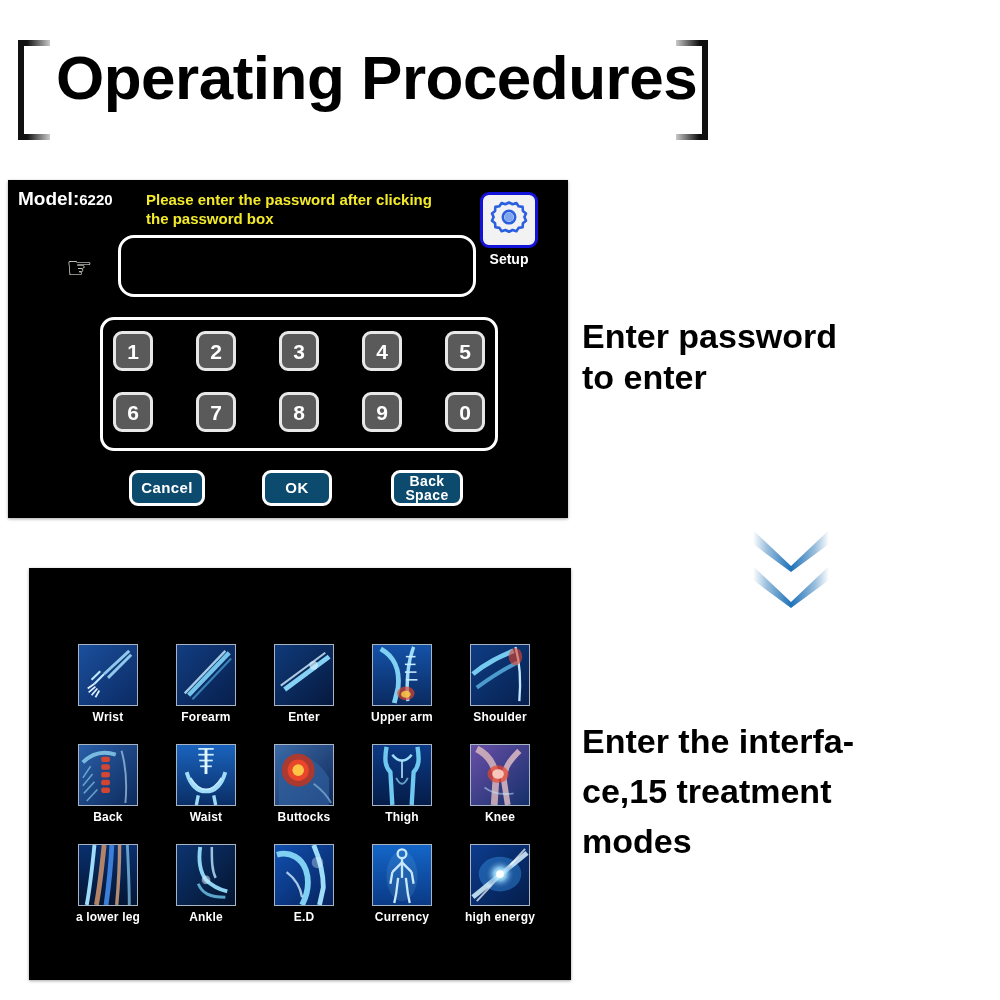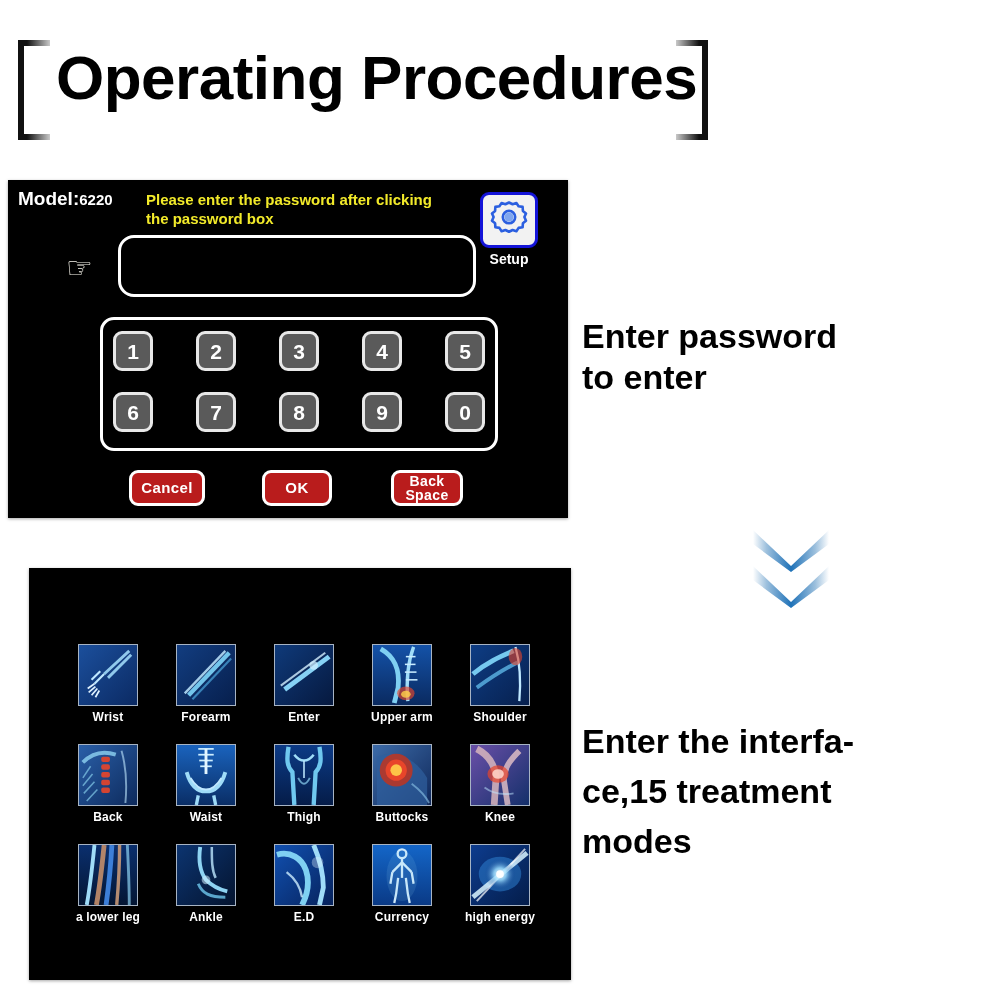--- a/index.html
+++ b/index.html
@@ -195,21 +195,21 @@
     position: absolute;
     left: 92px;
     top: 290px;
     width: 398px;
     height: 40px;
   }
   .action-btn {
     position: absolute;
     top: 0;
     height: 36px;
-    background: #b91c1c;
+    background: #0c4a6e;
     border: 3px solid #ffffff;
     border-radius: 9px;
     box-sizing: border-box;
     color: #ffffff;
     font-size: 15px;
     font-weight: bold;
     display: flex;
     align-items: center;
     justify-content: center;
     text-align: center;
@@ -561,54 +561,54 @@
           <path d="M22 52 L20 62 M38 52 L40 62" stroke="#9fdcf8" stroke-width="3.5" fill="none"></path>
         </svg>
       </div>
       <div class="mode-label">Waist</div>
     </div>
 
     <div class="mode-cell">
       <div class="mode-thumb">
         <svg class="mode-svg" viewBox="0 0 60 62">
           <defs>
+              <linearGradient id="g8" x1="0" y1="0" x2="1" y2="1">
+            <stop offset="0%" stop-color="#3c6ba8"></stop>
+                <stop offset="100%" stop-color="#10285a"></stop>
+              </linearGradient>
+            </defs>
+          <rect width="60" height="62" fill="url(#g8)"></rect>
+          <path d="M4 12 C24 4 44 14 56 34 L56 62 L4 62 Z" fill="#2f5f9e" opacity=".7"></path>
+          <circle cx="24" cy="26" r="17" fill="#c1341f" opacity=".85"></circle>
+          <circle cx="24" cy="26" r="11" fill="#e8452a"></circle>
+          <circle cx="24" cy="26" r="6" fill="#ffd24a" opacity=".9"></circle>
+          <path d="M40 40 C48 46 54 52 58 60" stroke="#8ec6ea" stroke-width="2" fill="none" opacity=".6"></path>
+        </svg>
+      </div>
+      <div class="mode-label">Buttocks</div>
+    </div>
+
+    <div class="mode-cell">
+      <div class="mode-thumb">
+        <svg class="mode-svg" viewBox="0 0 60 62">
+          <defs>
               <linearGradient id="g9" x1="0" y1="0" x2="0" y2="1">
             <stop offset="0%" stop-color="#0c3a86"></stop>
                 <stop offset="100%" stop-color="#051c48"></stop>
               </linearGradient>
             </defs>
           <rect width="60" height="62" fill="url(#g9)"></rect>
           <path d="M14 2 C12 14 12 22 18 28 L20 62" stroke="#6fc8ef" stroke-width="4.5" fill="none"></path>
           <path d="M46 2 C48 14 48 22 42 28 L40 62" stroke="#6fc8ef" stroke-width="4.5" fill="none"></path>
           <path d="M20 10 C26 18 34 18 40 10" stroke="#9fdcf8" stroke-width="2.6" fill="none"></path>
           <path d="M30 16 L30 34" stroke="#bfe8ff" stroke-width="2" fill="none" opacity=".8"></path>
           <path d="M24 34 C28 42 32 42 36 34" stroke="#8ed3f2" stroke-width="2" fill="none" opacity=".7"></path>
         </svg>
       </div>
       <div class="mode-label">Thigh</div>
-    </div>
-
-    <div class="mode-cell">
-      <div class="mode-thumb">
-        <svg class="mode-svg" viewBox="0 0 60 62">
-          <defs>
-              <linearGradient id="g8" x1="0" y1="0" x2="1" y2="1">
-            <stop offset="0%" stop-color="#3c6ba8"></stop>
-                <stop offset="100%" stop-color="#10285a"></stop>
-              </linearGradient>
-            </defs>
-          <rect width="60" height="62" fill="url(#g8)"></rect>
-          <path d="M4 12 C24 4 44 14 56 34 L56 62 L4 62 Z" fill="#2f5f9e" opacity=".7"></path>
-          <circle cx="24" cy="26" r="17" fill="#c1341f" opacity=".85"></circle>
-          <circle cx="24" cy="26" r="11" fill="#e8452a"></circle>
-          <circle cx="24" cy="26" r="6" fill="#ffd24a" opacity=".9"></circle>
-          <path d="M40 40 C48 46 54 52 58 60" stroke="#8ec6ea" stroke-width="2" fill="none" opacity=".6"></path>
-        </svg>
-      </div>
-      <div class="mode-label">Buttocks</div>
     </div>
 
     <div class="mode-cell">
       <div class="mode-thumb">
         <svg class="mode-svg" viewBox="0 0 60 62">
           <defs>
               <linearGradient id="g10" x1="0" y1="0" x2="1" y2="1">
             <stop offset="0%" stop-color="#6a4fa8"></stop>
                 <stop offset="100%" stop-color="#14306a"></stop>
               </linearGradient>

